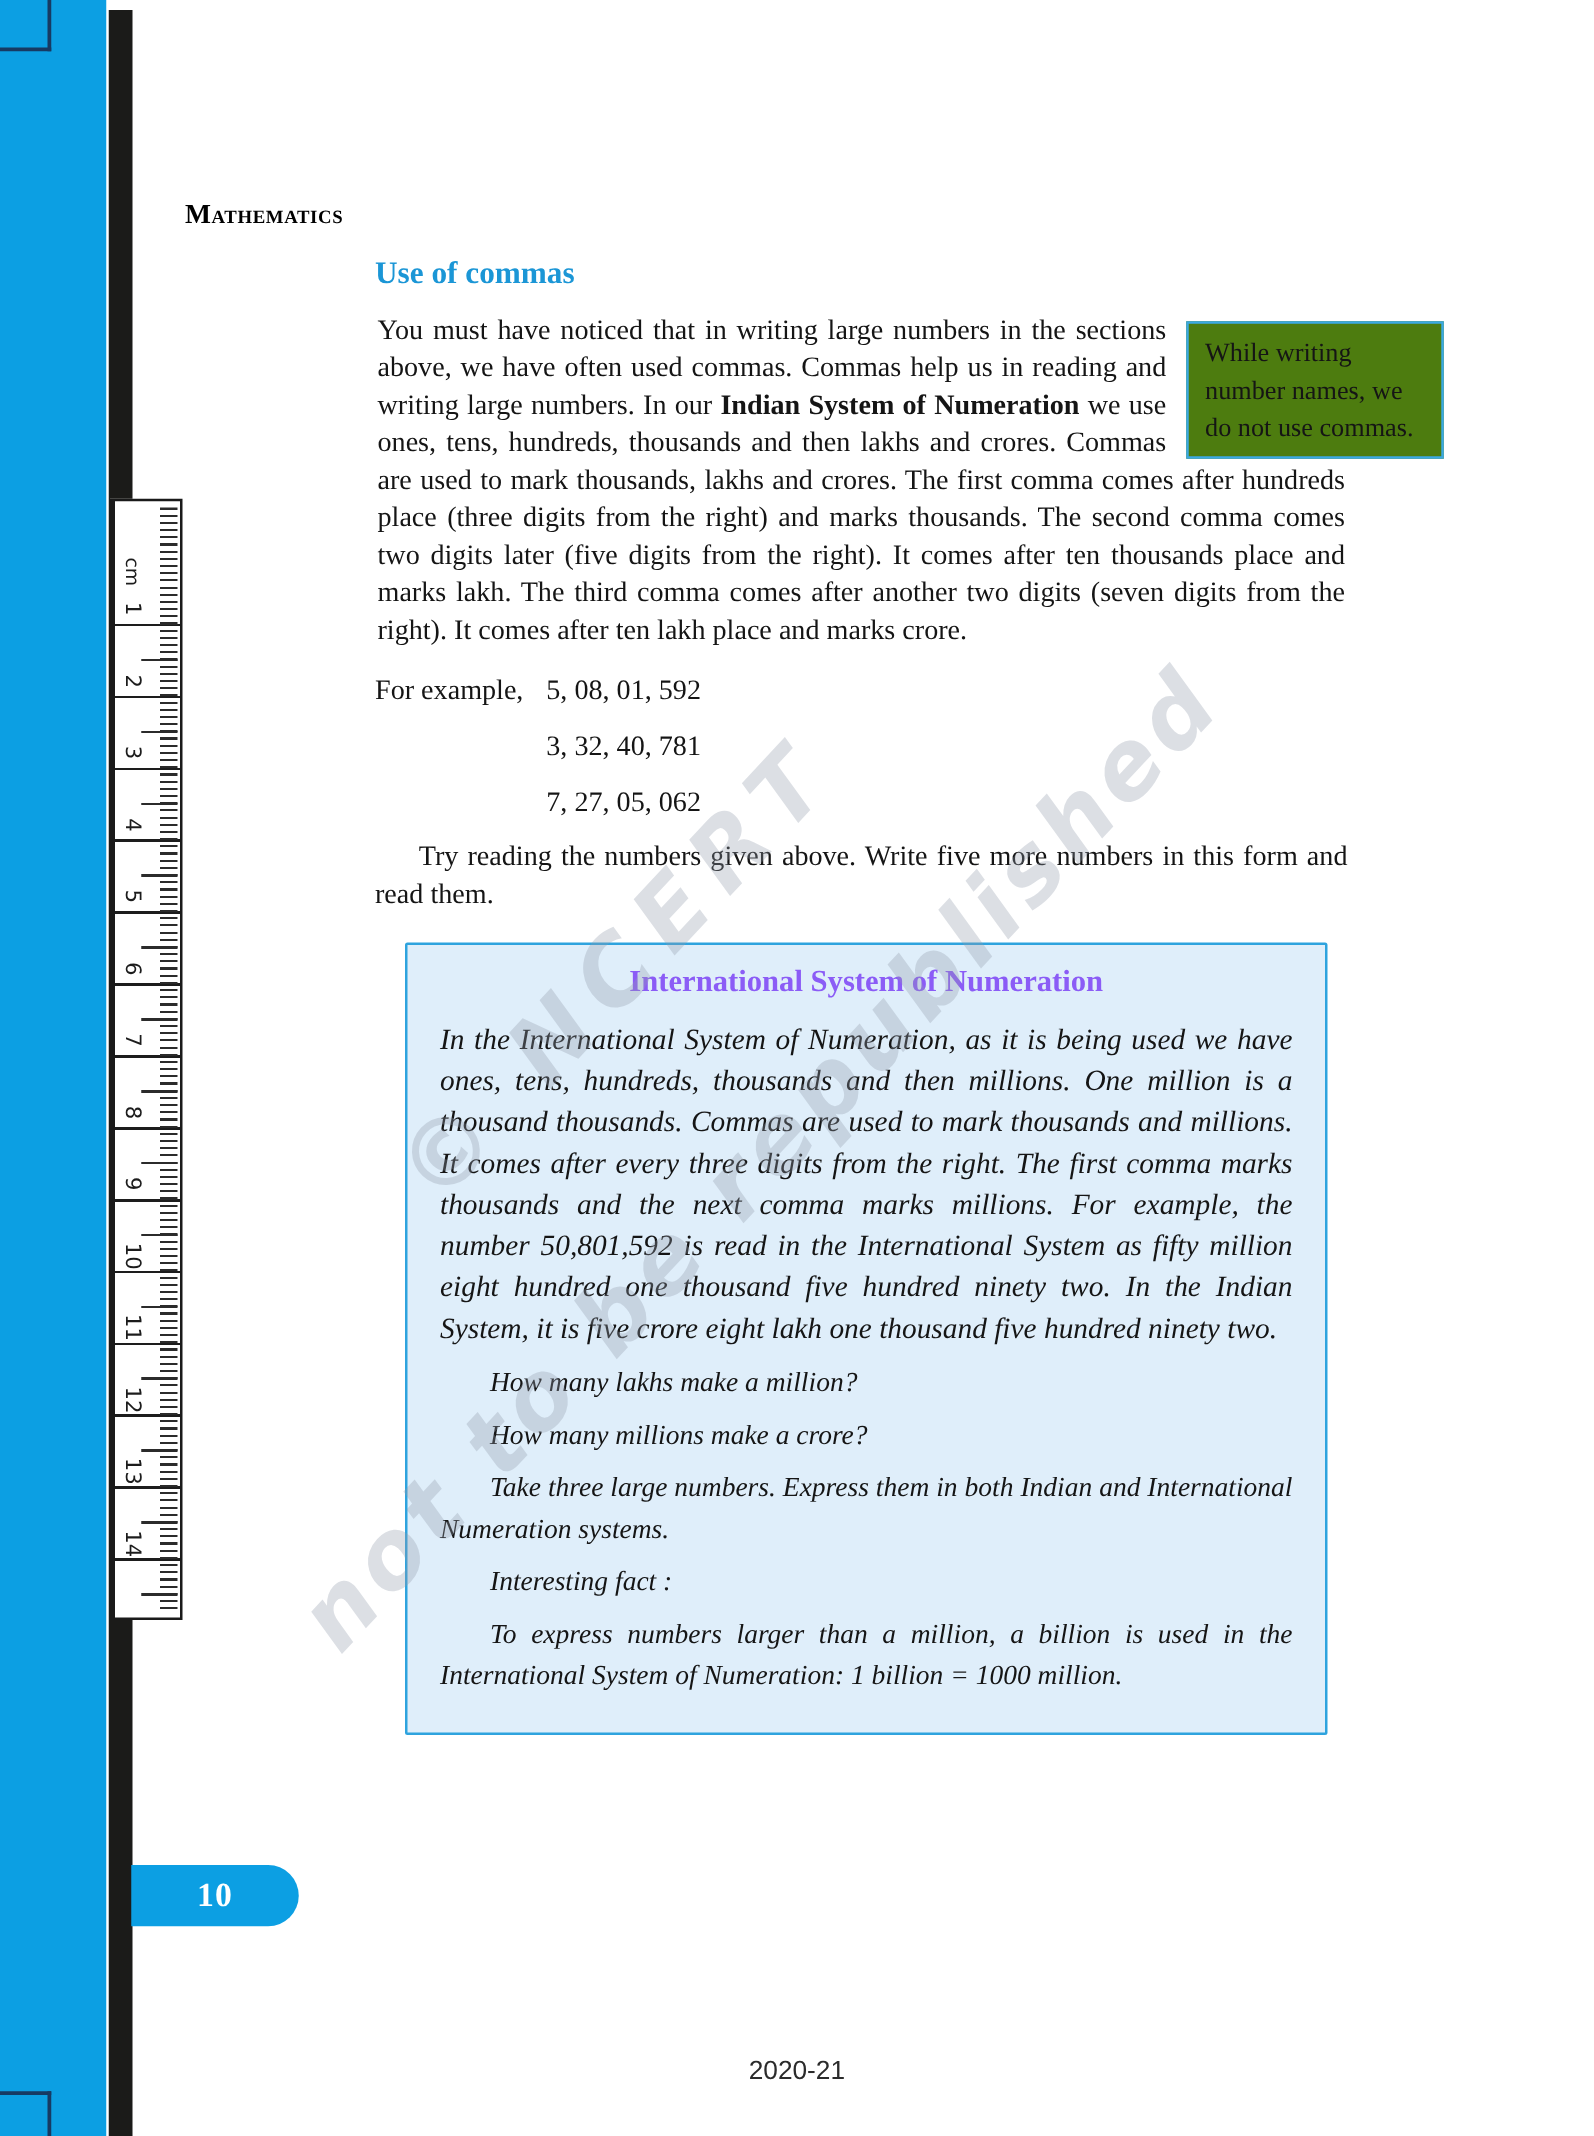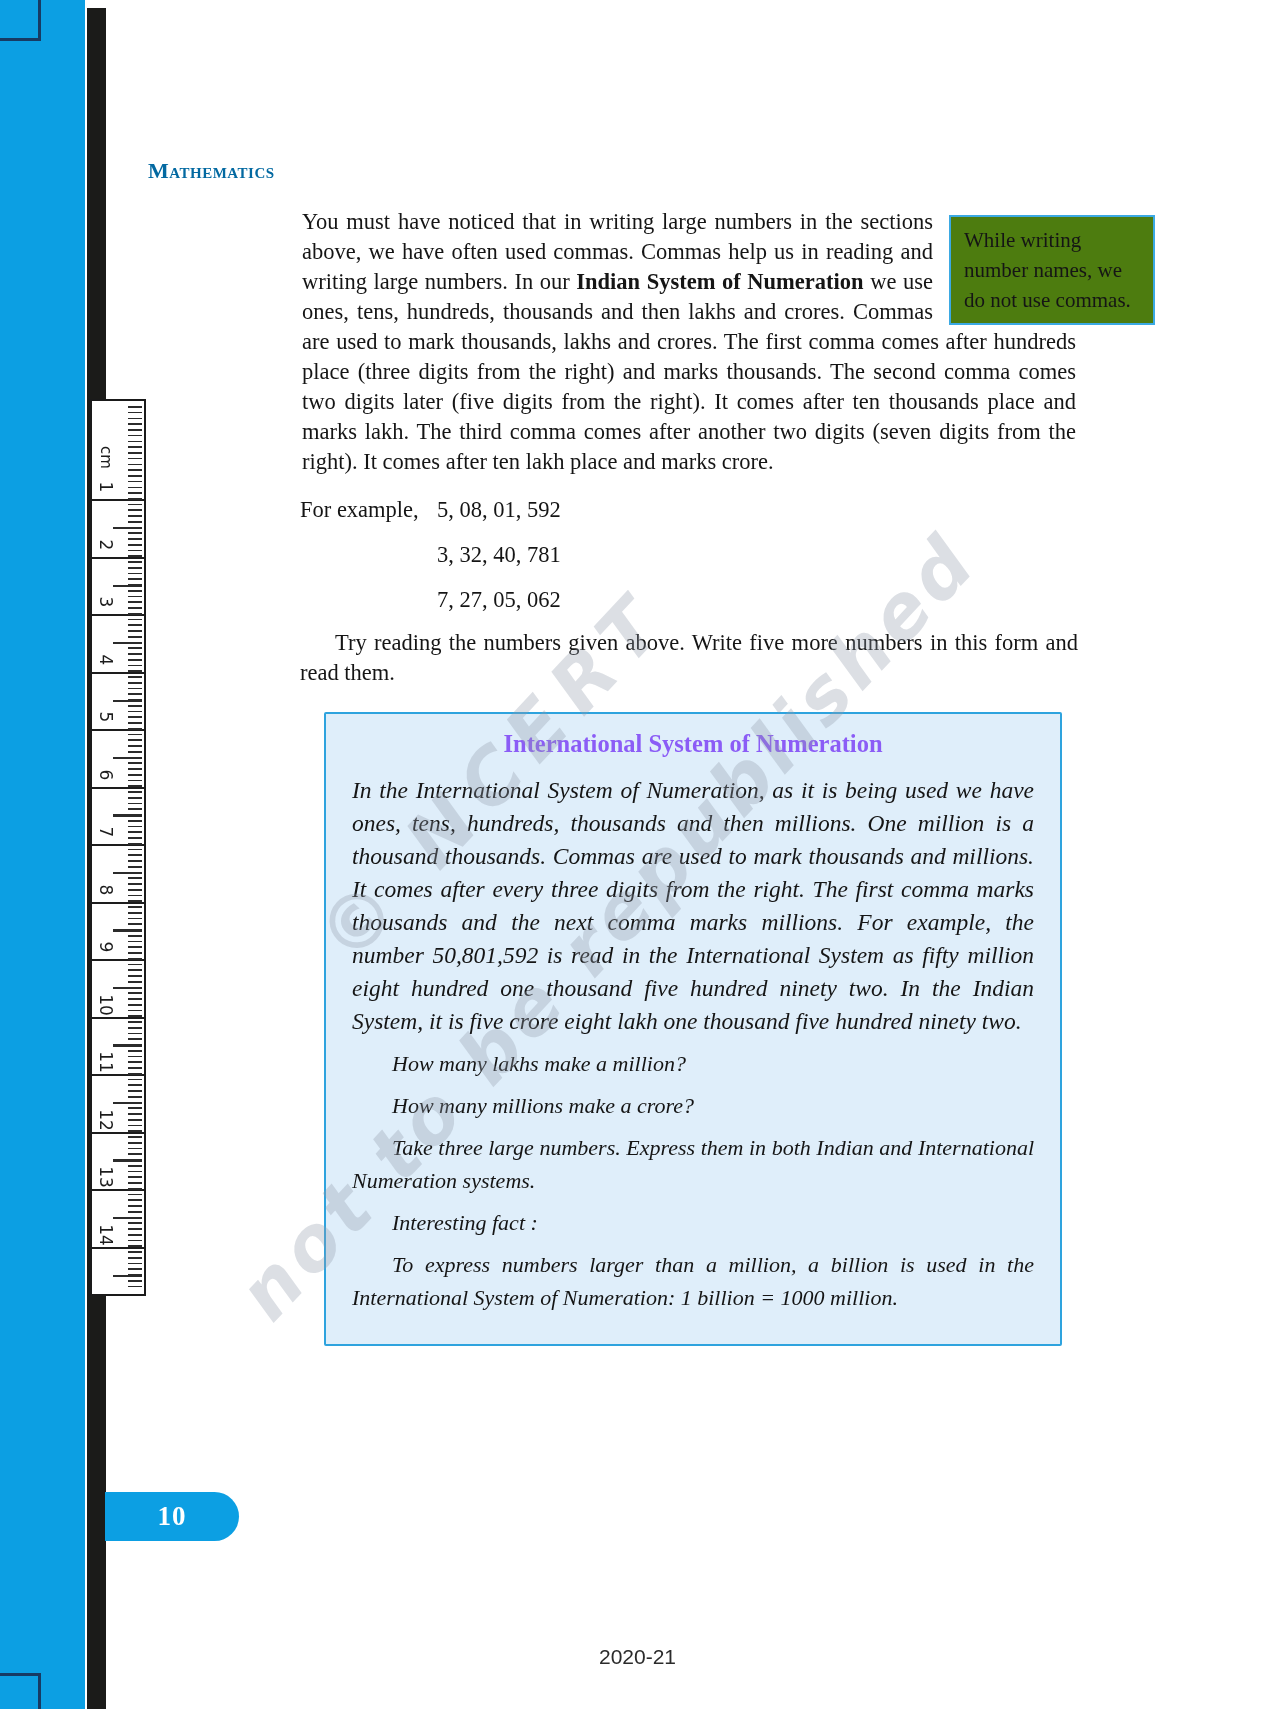--- a/index.html
+++ b/index.html
@@ -30,21 +30,21 @@
 
   
   .wm { position:absolute; z-index:6; font-family:"DejaVu Sans", sans-serif; font-style:italic;
     font-weight:600; color:rgba(145,156,170,0.32); white-space:nowrap; transform-origin:0 50%;
     pointer-events:none; }
   .wm1 { left:332px; top:905px; font-size:75px; letter-spacing:14px; transform:rotate(-47deg); }
   .wm2 { left:253px; top:1263px; font-size:75px; letter-spacing:6px; transform:rotate(-47deg); }
 
   
   .mast { position:absolute; left:148px; top:158px; font-size:22px; font-weight:bold;
-    font-variant:small-caps; letter-spacing:0.5px; color:#0369a1; z-index:2; }
+    font-variant:small-caps; letter-spacing:0.5px; color:#000000; z-index:2; }
   .footer { position:absolute; left:0; right:0; top:1645px; text-align:center;
     font-family:"Liberation Sans", sans-serif; font-size:21px; color:#2b2b2b; z-index:2; }
   .badge { position:absolute; left:105px; top:1492px; width:134px; height:49px;
     background:#0C9FE3; border-radius:0 25px 25px 0; z-index:4;
     display:flex; align-items:center; justify-content:center; }
   .badge span { color:#ffffff; font-weight:bold; font-size:27px; letter-spacing:1px; }
 
   
   .content { position:absolute; left:300px; top:205px; width:778px; z-index:2; }
   .sec-head { margin:0 0 16px 0; font-size:25px; font-weight:bold; color:#1B96D6; }
@@ -94,20 +94,21 @@
     <span class="rlabel" style="top:765px">13</span>
     <span class="rlabel" style="top:823px">14</span>
   </div>
 
   <span class="wm wm1">© NCERT</span>
   <span class="wm wm2">not to be republished</span>
 
   <div class="mast">Mathematics</div>
 
   <div class="content">
+    <h2 class="sec-head">Use of commas</h2>
 
     <div>
       <aside class="side-box">
         <span>While writing number names, we do not use commas.</span>
       </aside>
       <p class="body-p"><span>You must have noticed that in writing large numbers in the sections above, we have often used commas. Commas help us in reading and writing large numbers. In our </span><b>Indian System of Numeration</b><span> we use ones, tens, hundreds, thousands and then lakhs and crores. Commas are used to mark thousands, lakhs and crores. The first comma comes after hundreds place (three digits from the right) and marks thousands. The second comma comes two digits later (five digits from the right). It comes after ten thousands place and marks lakh. The third comma comes after another two digits (seven digits from the right). It comes after ten lakh place and marks crore.</span></p>
     </div>
 
     <div class="ex-line first">
       <span class="ex-label">For example,</span><span>5, 08, 01, 592</span>

